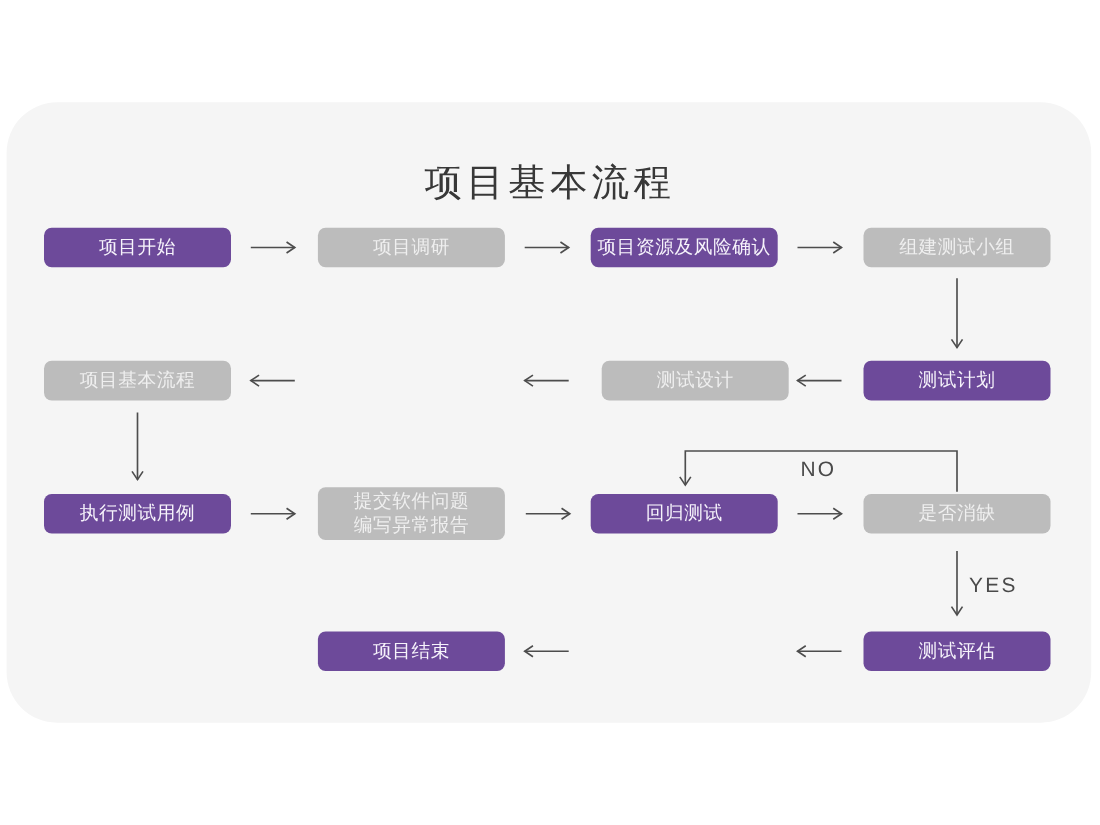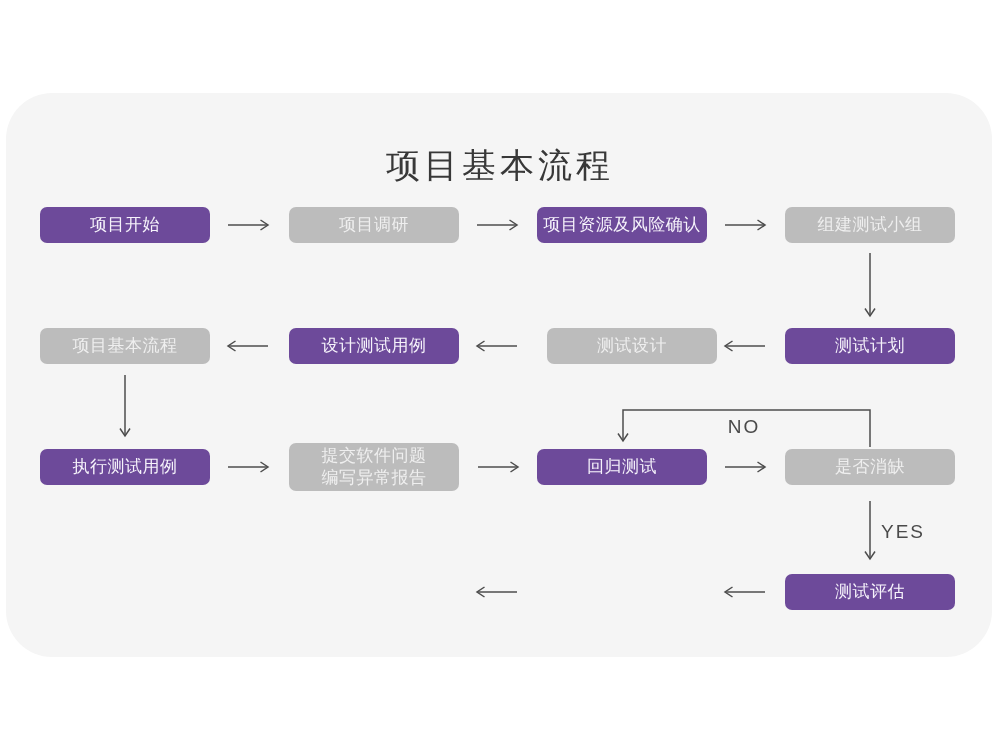--- a/index.html
+++ b/index.html
@@ -38,30 +38,30 @@
   <div class="card"></div>
 
   <div class="title">项目基本流程</div>
 
   <div class="node purple" id="n-start">项目开始</div>
   <div class="node gray" id="n-research">项目调研</div>
   <div class="node purple" id="n-risk">项目资源及风险确认</div>
   <div class="node gray" id="n-team">组建测试小组</div>
 
   <div class="node gray" id="n-script">项目基本流程</div>
-  <div class="node purple" id="n-casedesign">设计测试用例</div>
   <div class="node gray" id="n-design">测试设计</div>
   <div class="node purple" id="n-plan">测试计划</div>
 
   <div class="node purple" id="n-execute">执行测试用例</div>
   <div class="node gray tall" id="n-issue">提交软件问题
 编写异常报告</div>
   <div class="node purple" id="n-regression">回归测试</div>
   <div class="node gray" id="n-defect">是否消缺</div>
 
+  <div class="node purple" id="n-end">项目结束</div>
   <div class="node purple" id="n-evaluate">测试评估</div>
 
   <svg class="wires" width="1000" height="750" viewBox="0 0 1000 750">
     <defs>
       <marker id="head" viewBox="-10 -7 12 14" markerWidth="14" markerHeight="14" refX="0" refY="0" orient="auto" markerUnits="userSpaceOnUse">
         <path d="M-7.5,-5 L0,0 L-7.5,5" fill="none" stroke="#4d4d4d" stroke-width="1.5"></path>
       </marker>
     </defs>
 
     <line x1="228" y1="225" x2="268" y2="225" marker-end="url(#head)"></line>

